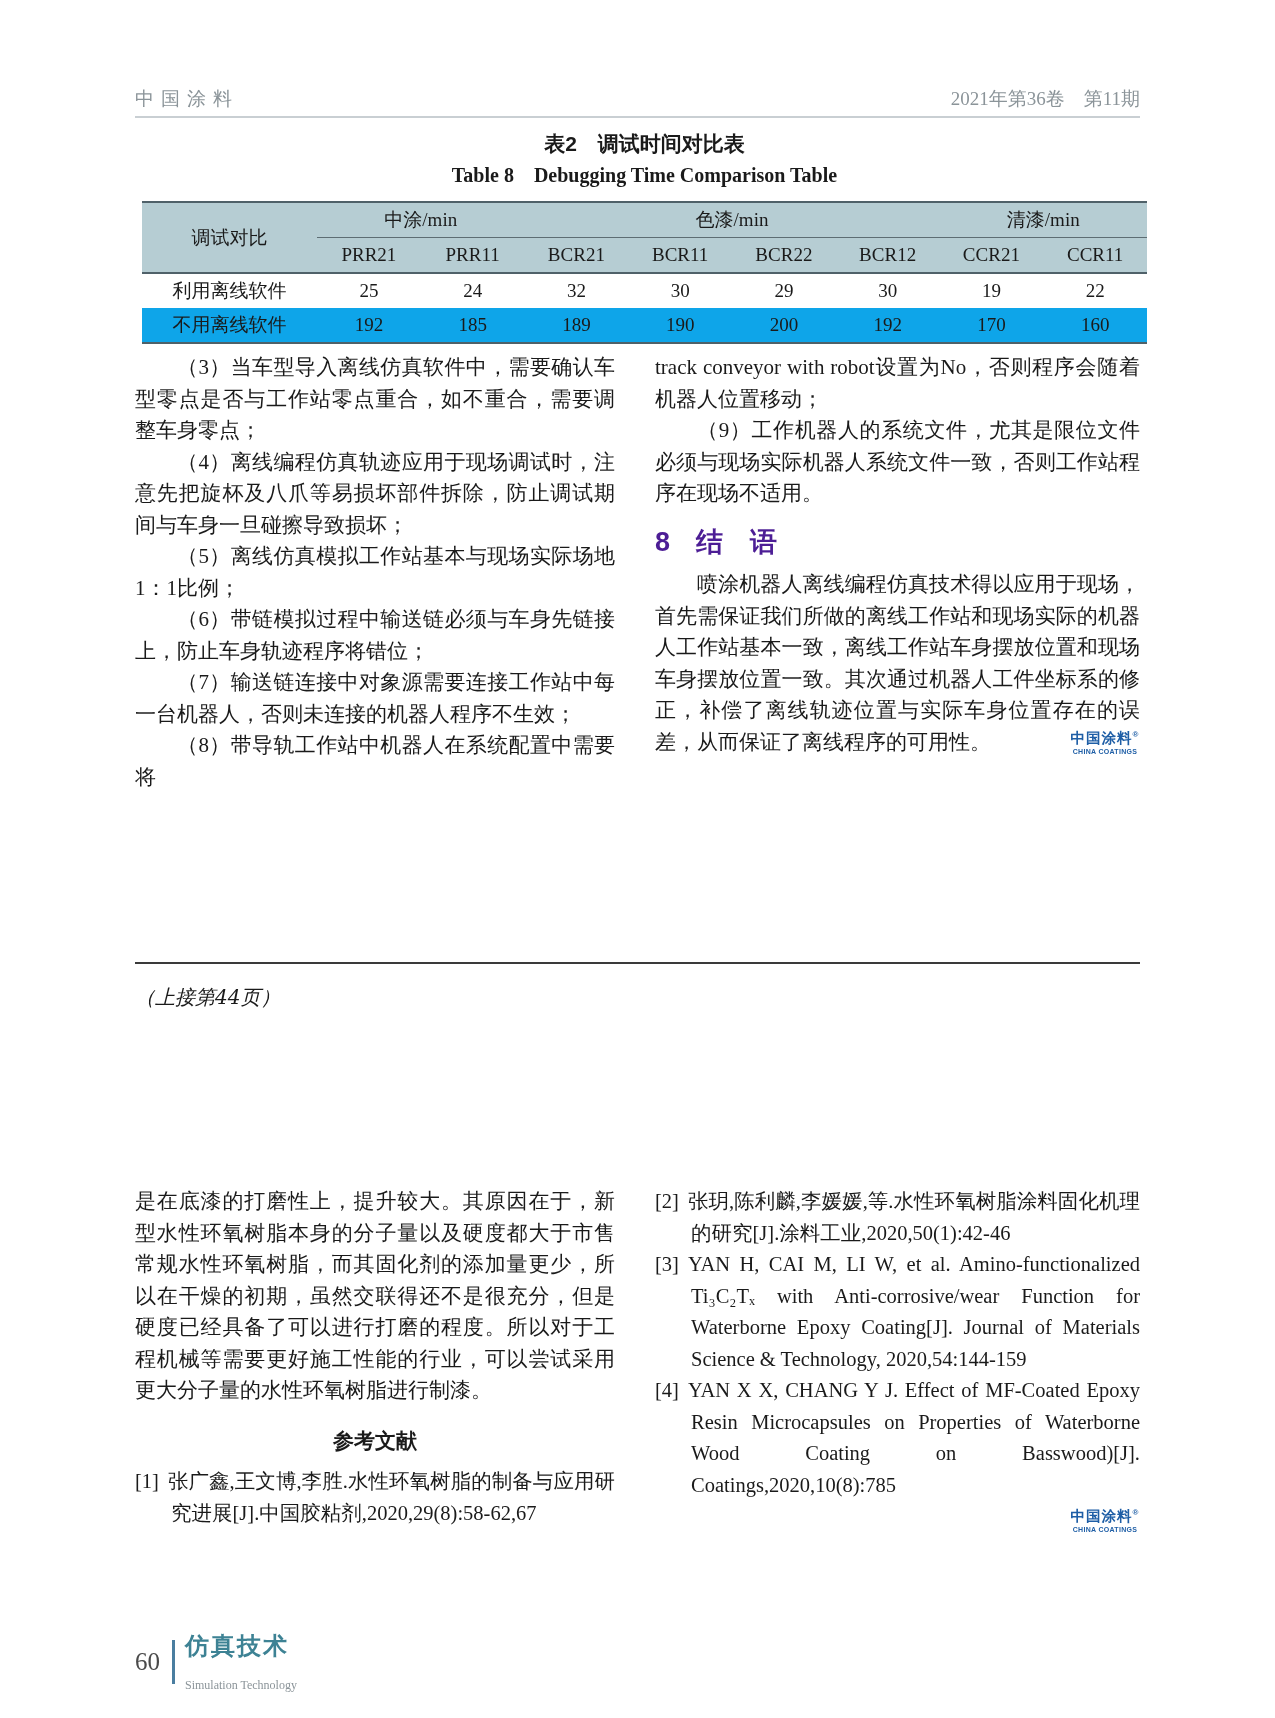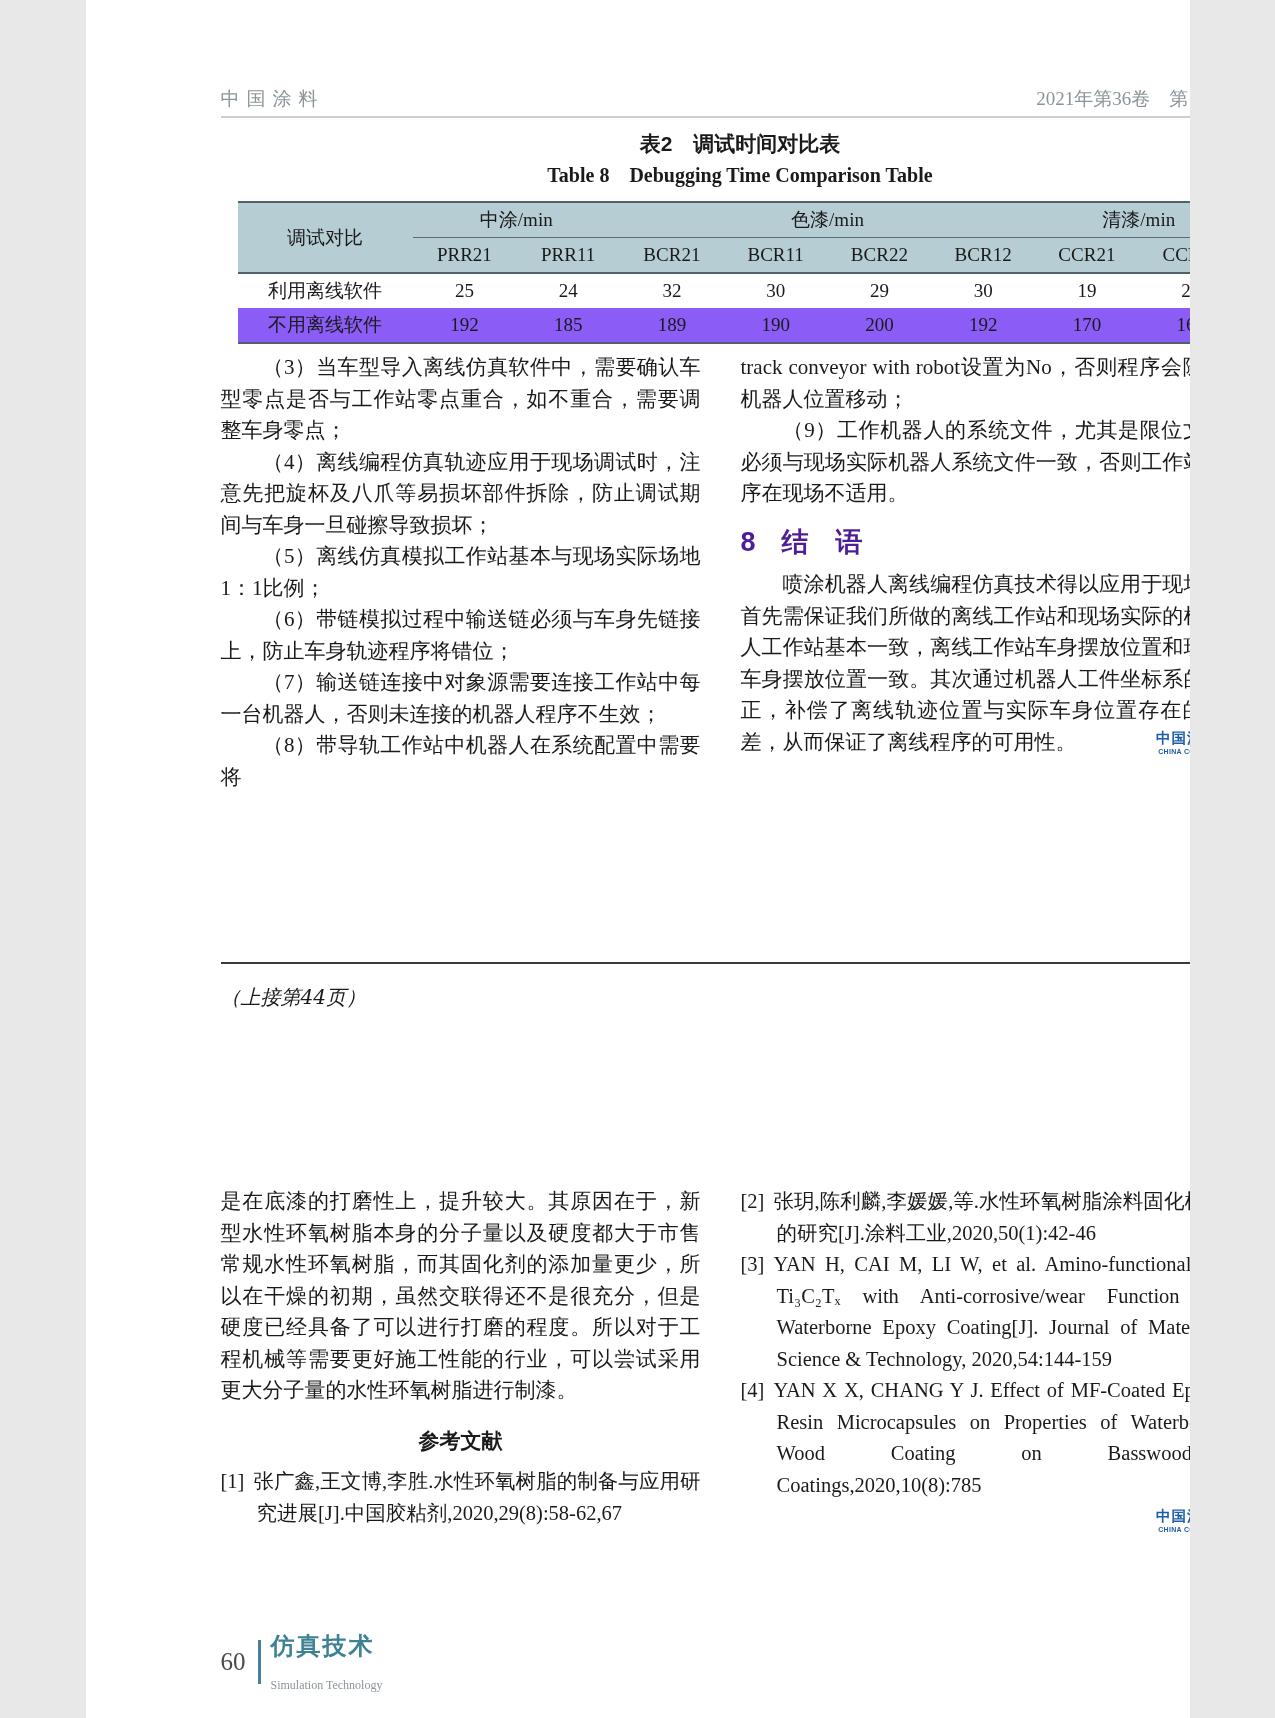--- a/index.html
+++ b/index.html
@@ -1,38 +1,38 @@
 <!DOCTYPE html>
 <html><head>
 <meta charset="utf-8">
 <style>
   html,body{margin:0;padding:0;background:#e8e8e8;}
-  .page{position:relative;width:1104px;height:1718px;background:#ffffff;margin:0 auto;
+  .page{position:relative;width:1275px;height:1718px;background:#ffffff;margin:0 auto;
         font-family:"Liberation Serif","DejaVu Serif",serif;color:#1a1a1a;overflow:hidden;}
 
   
   .hdr{position:absolute;top:86px;left:135px;width:1005px;display:flex;
        justify-content:space-between;align-items:flex-end;font-size:19px;color:#8b9499;}
   .hdr .journal{letter-spacing:7px;}
   .hdr-rule{position:absolute;top:116px;left:135px;width:1005px;height:2px;background:#c9cfd3;}
 
   
-  .table-block{position:absolute;top:130px;left:152px;width:1005px;}
+  .table-block{position:absolute;top:130px;left:142px;width:1005px;}
   .tbl-title-cn{text-align:center;font-weight:bold;font-size:21px;
                 font-family:"Liberation Sans","DejaVu Sans",sans-serif;}
   .tbl-title-en{text-align:center;font-weight:bold;font-size:20px;margin-top:4px;}
   table.cmp{width:100%;border-collapse:collapse;table-layout:fixed;margin-top:12px;
             border-top:2px solid #4f6169;border-bottom:2px solid #4f6169;font-size:19px;}
   table.cmp col.c0{width:175px;}
   table.cmp thead{background:#b6cdd3;}
   table.cmp th{font-weight:normal;text-align:center;padding:3px 0;height:28px;vertical-align:middle;}
   table.cmp thead{border-bottom:2px solid #4f6169;}
   table.cmp th.grp{border-bottom:1.5px solid #5d6d73;}
   table.cmp td{text-align:center;padding:4px 0;height:25px;vertical-align:middle;}
-  table.cmp tbody tr.stripe{background:#8b5cf6;}
+  table.cmp tbody tr.stripe{background:#0ea5e9;}
 
   
   .col{position:absolute;font-size:21px;line-height:31.5px;text-align:justify;}
   .col p{margin:0;}
   .col p.ind{text-indent:2em;}
   .left-top{top:352px;left:135px;width:480px;}
   .right-top{top:352px;left:655px;width:485px;}
   .left-bottom{top:1186px;left:135px;width:480px;}
   .right-bottom{top:1186px;left:655px;width:485px;}
 

